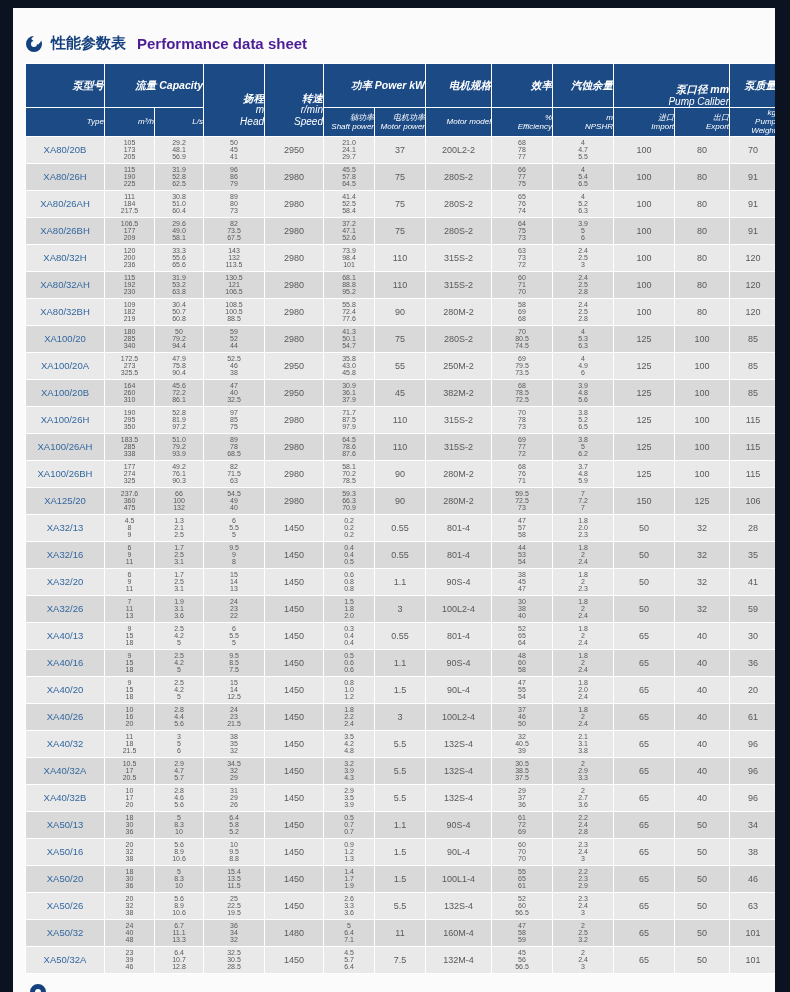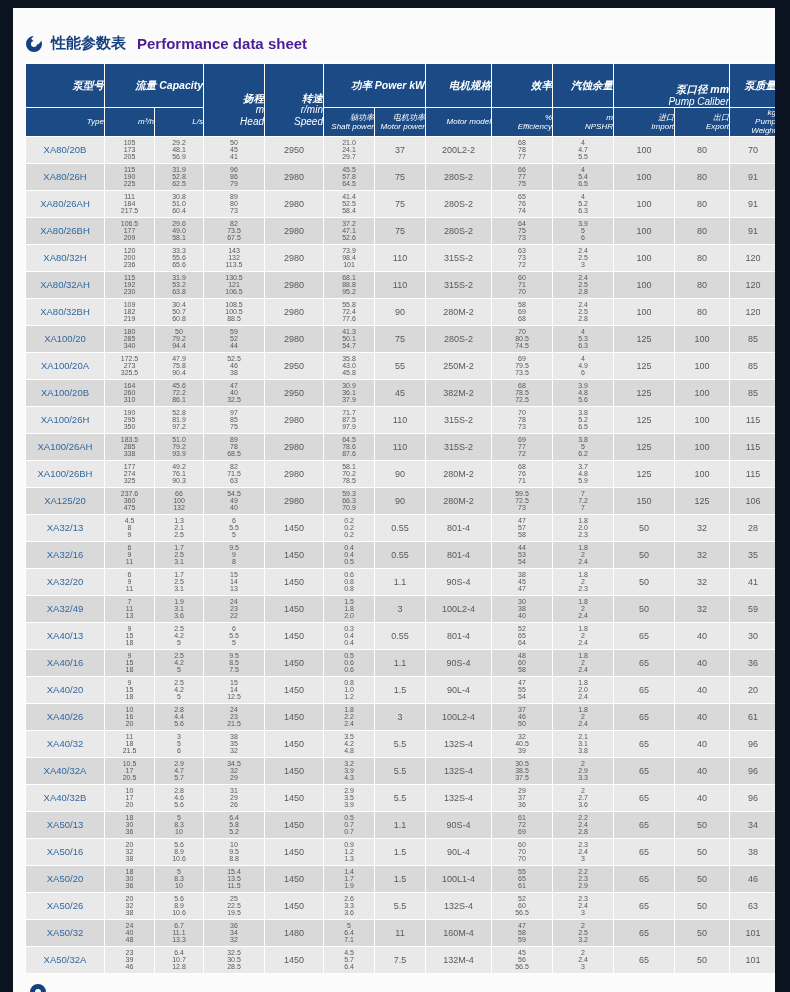--- a/index.html
+++ b/index.html
@@ -567,21 +567,21 @@
 45
 47</td>
           <td class="multi">1.8
 2
 2.3</td>
           <td class="single">50</td>
           <td class="single">32</td>
           <td class="single">41</td>
         </tr>
         <tr class="even">
-          <td class="type">XA32/49</td>
+          <td class="type">XA32/26</td>
           <td class="multi">7
 11
 13</td>
           <td class="multi">1.9
 3.1
 3.6</td>
           <td class="multi">24
 23
 22</td>
           <td class="single">1450</td>

